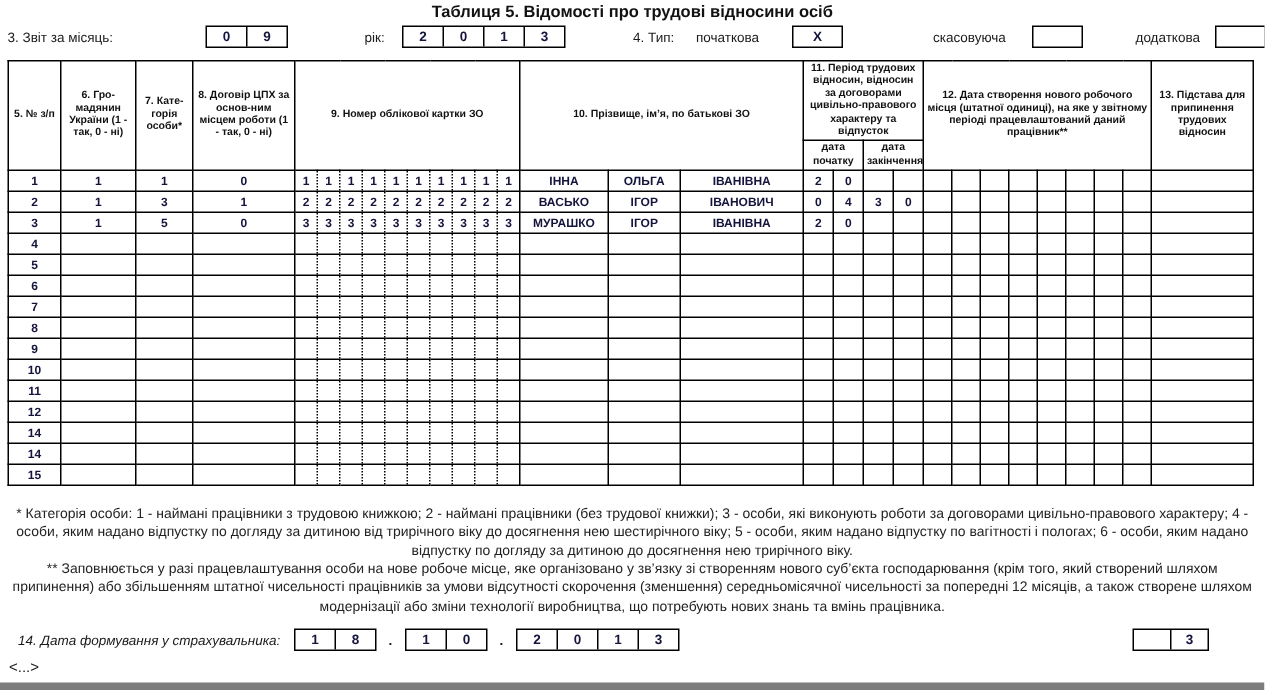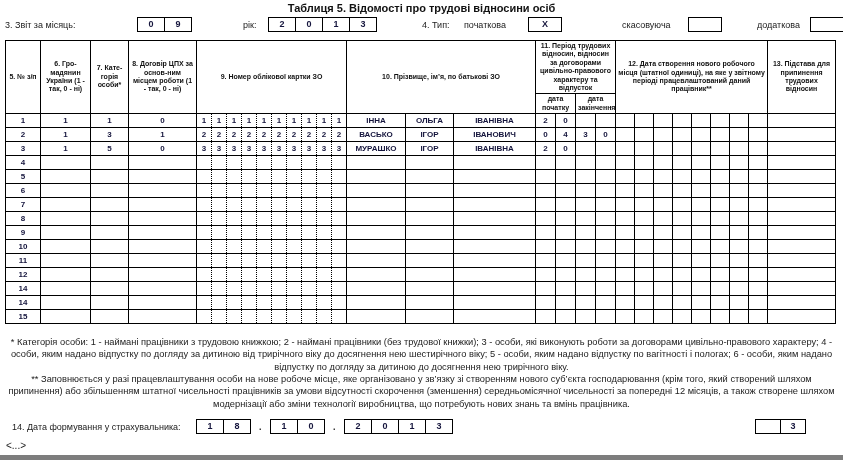--- a/index.html
+++ b/index.html
@@ -37,21 +37,21 @@
     font-size:8px;font-weight:bold;color:#14143c;overflow:hidden;white-space:nowrap;
   }
   table.main td.carddot{border-left:1px dotted #000;border-right:1px dotted #000;}
   table.main td.cardfirst{border-right:1px dotted #000;}
   table.main td.cardlast{border-left:1px dotted #000;}
   
   .footnotes{position:absolute;top:336px;left:5px;width:833px;font-size:9.3px;line-height:1.33;color:#222;text-align:center;}
   .footnotes p{margin:0;}
   
   .bottomrow{position:absolute;top:419px;left:0;width:100%;height:18px;font-size:9px;}
-  .bottomrow .lbl{position:absolute;top:3px;white-space:nowrap;}
+  .bottomrow .lbl{position:absolute;top:3px;white-space:nowrap;font-style:italic;}
   .bottomrow .dot{position:absolute;top:3px;font-weight:bold;}
   .ellipsis{position:absolute;top:440px;left:6px;font-size:10px;color:#222;}
   .graybar{position:absolute;top:455px;left:0;width:843px;height:5px;background:#7d7d7d;}
   .num-strong{font-weight:bold;}
 </style>
 </head>
 <body>
 
 <div class="title">Таблиця 5. Відомості про трудові відносини осіб</div>
 

